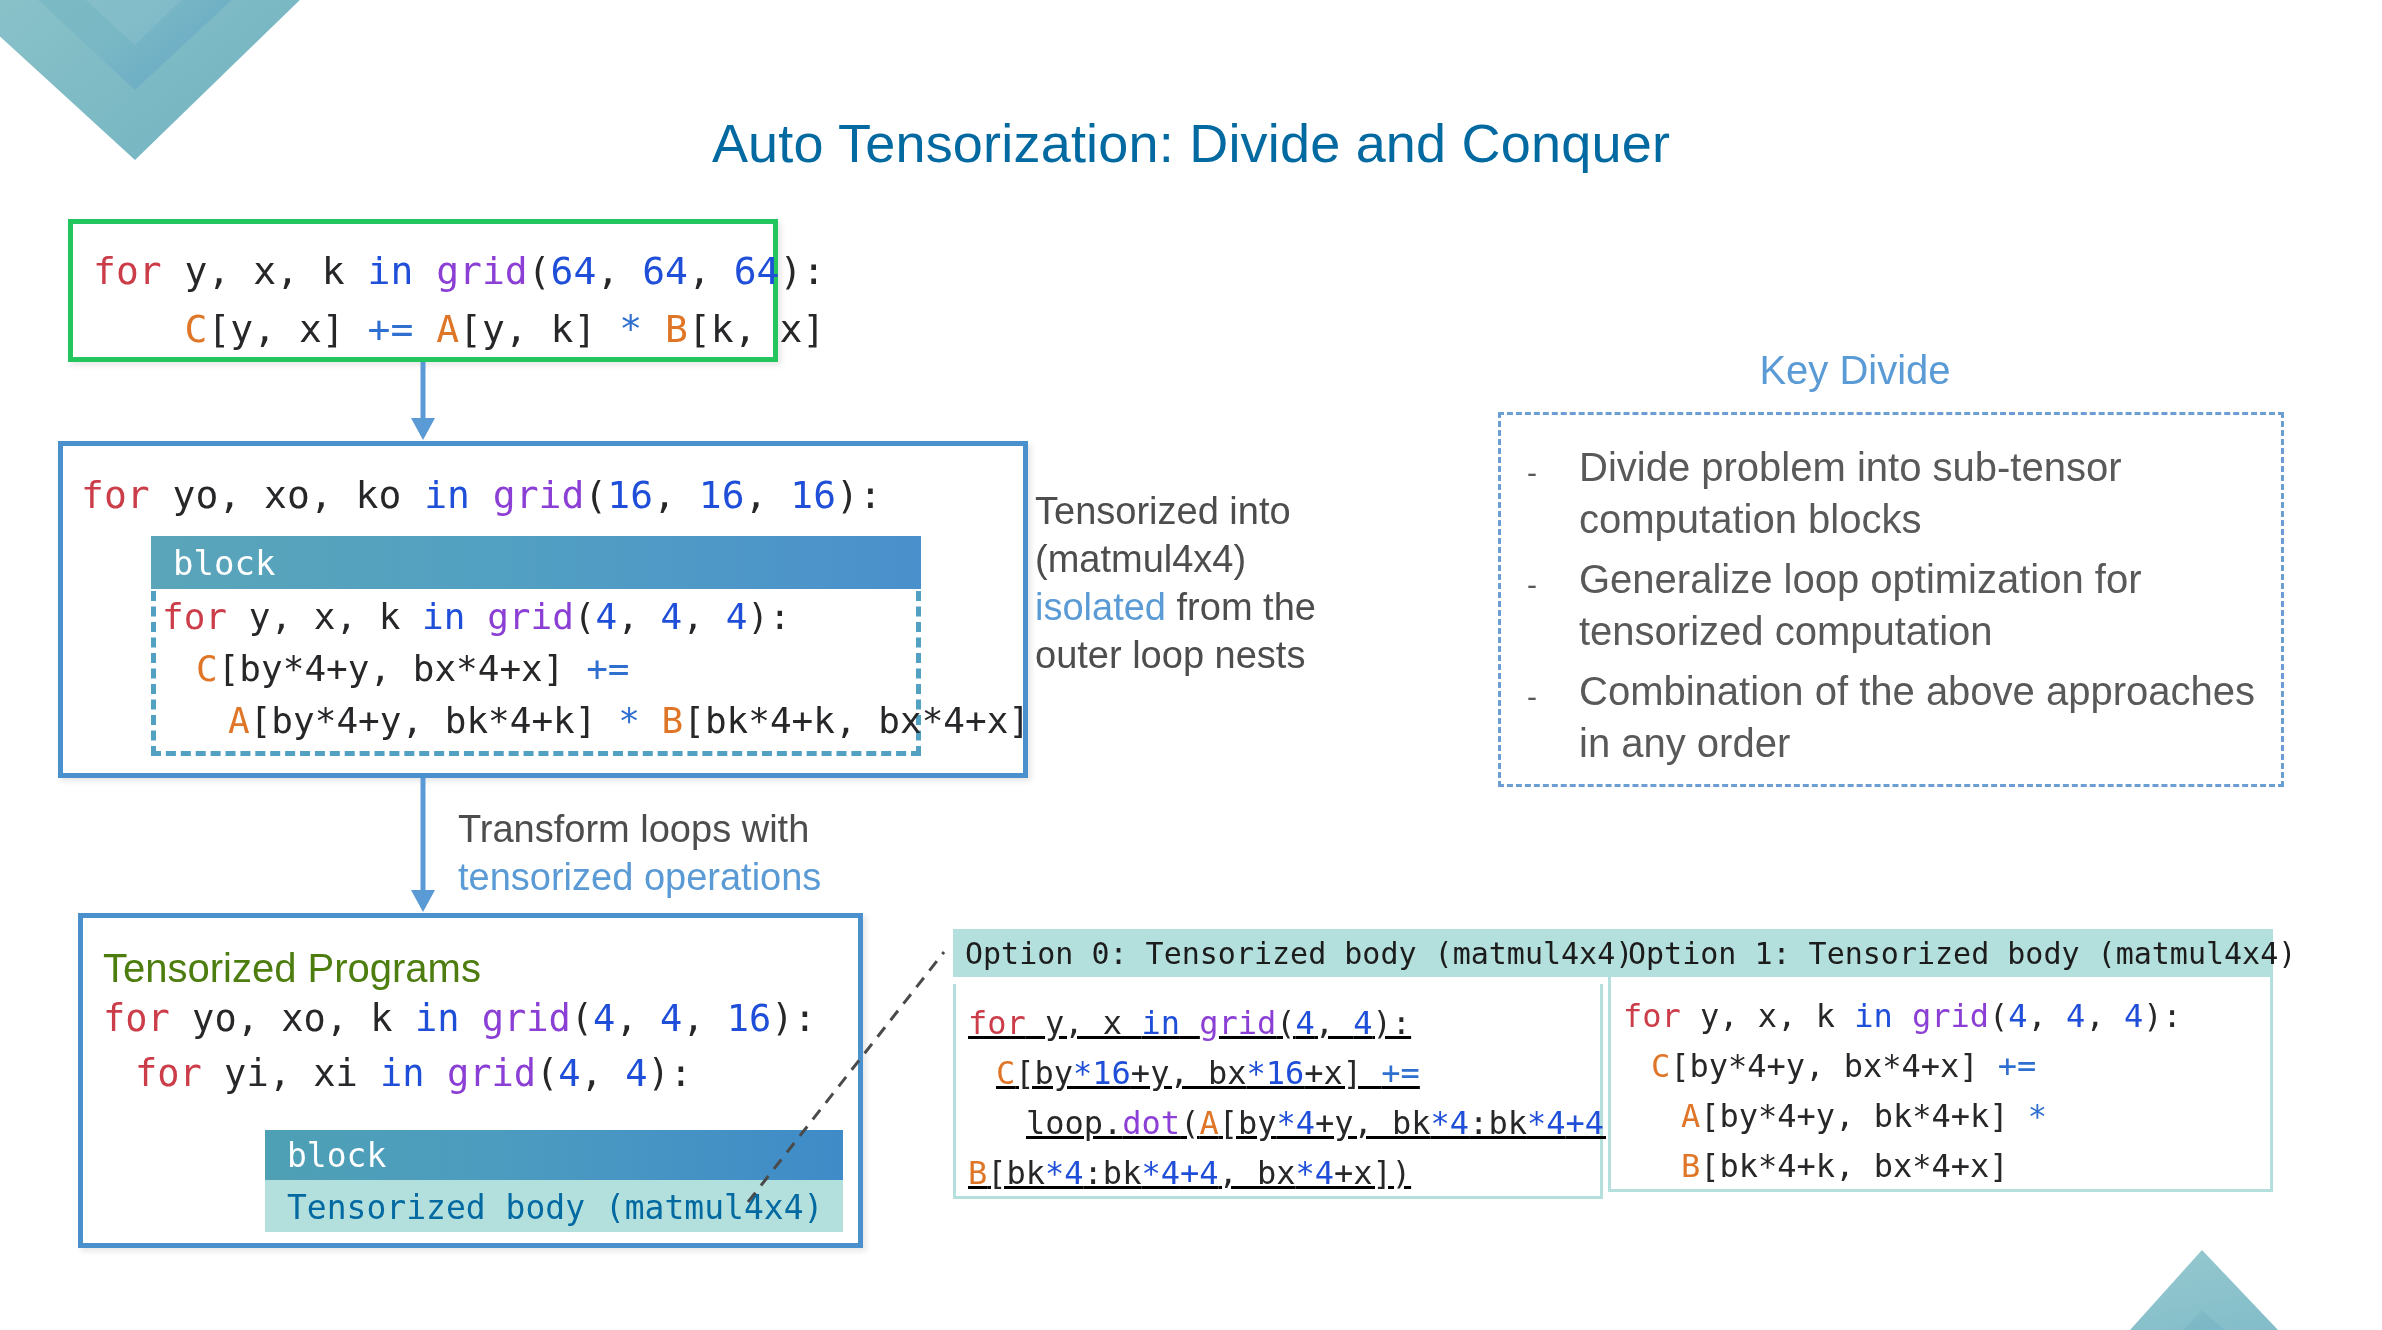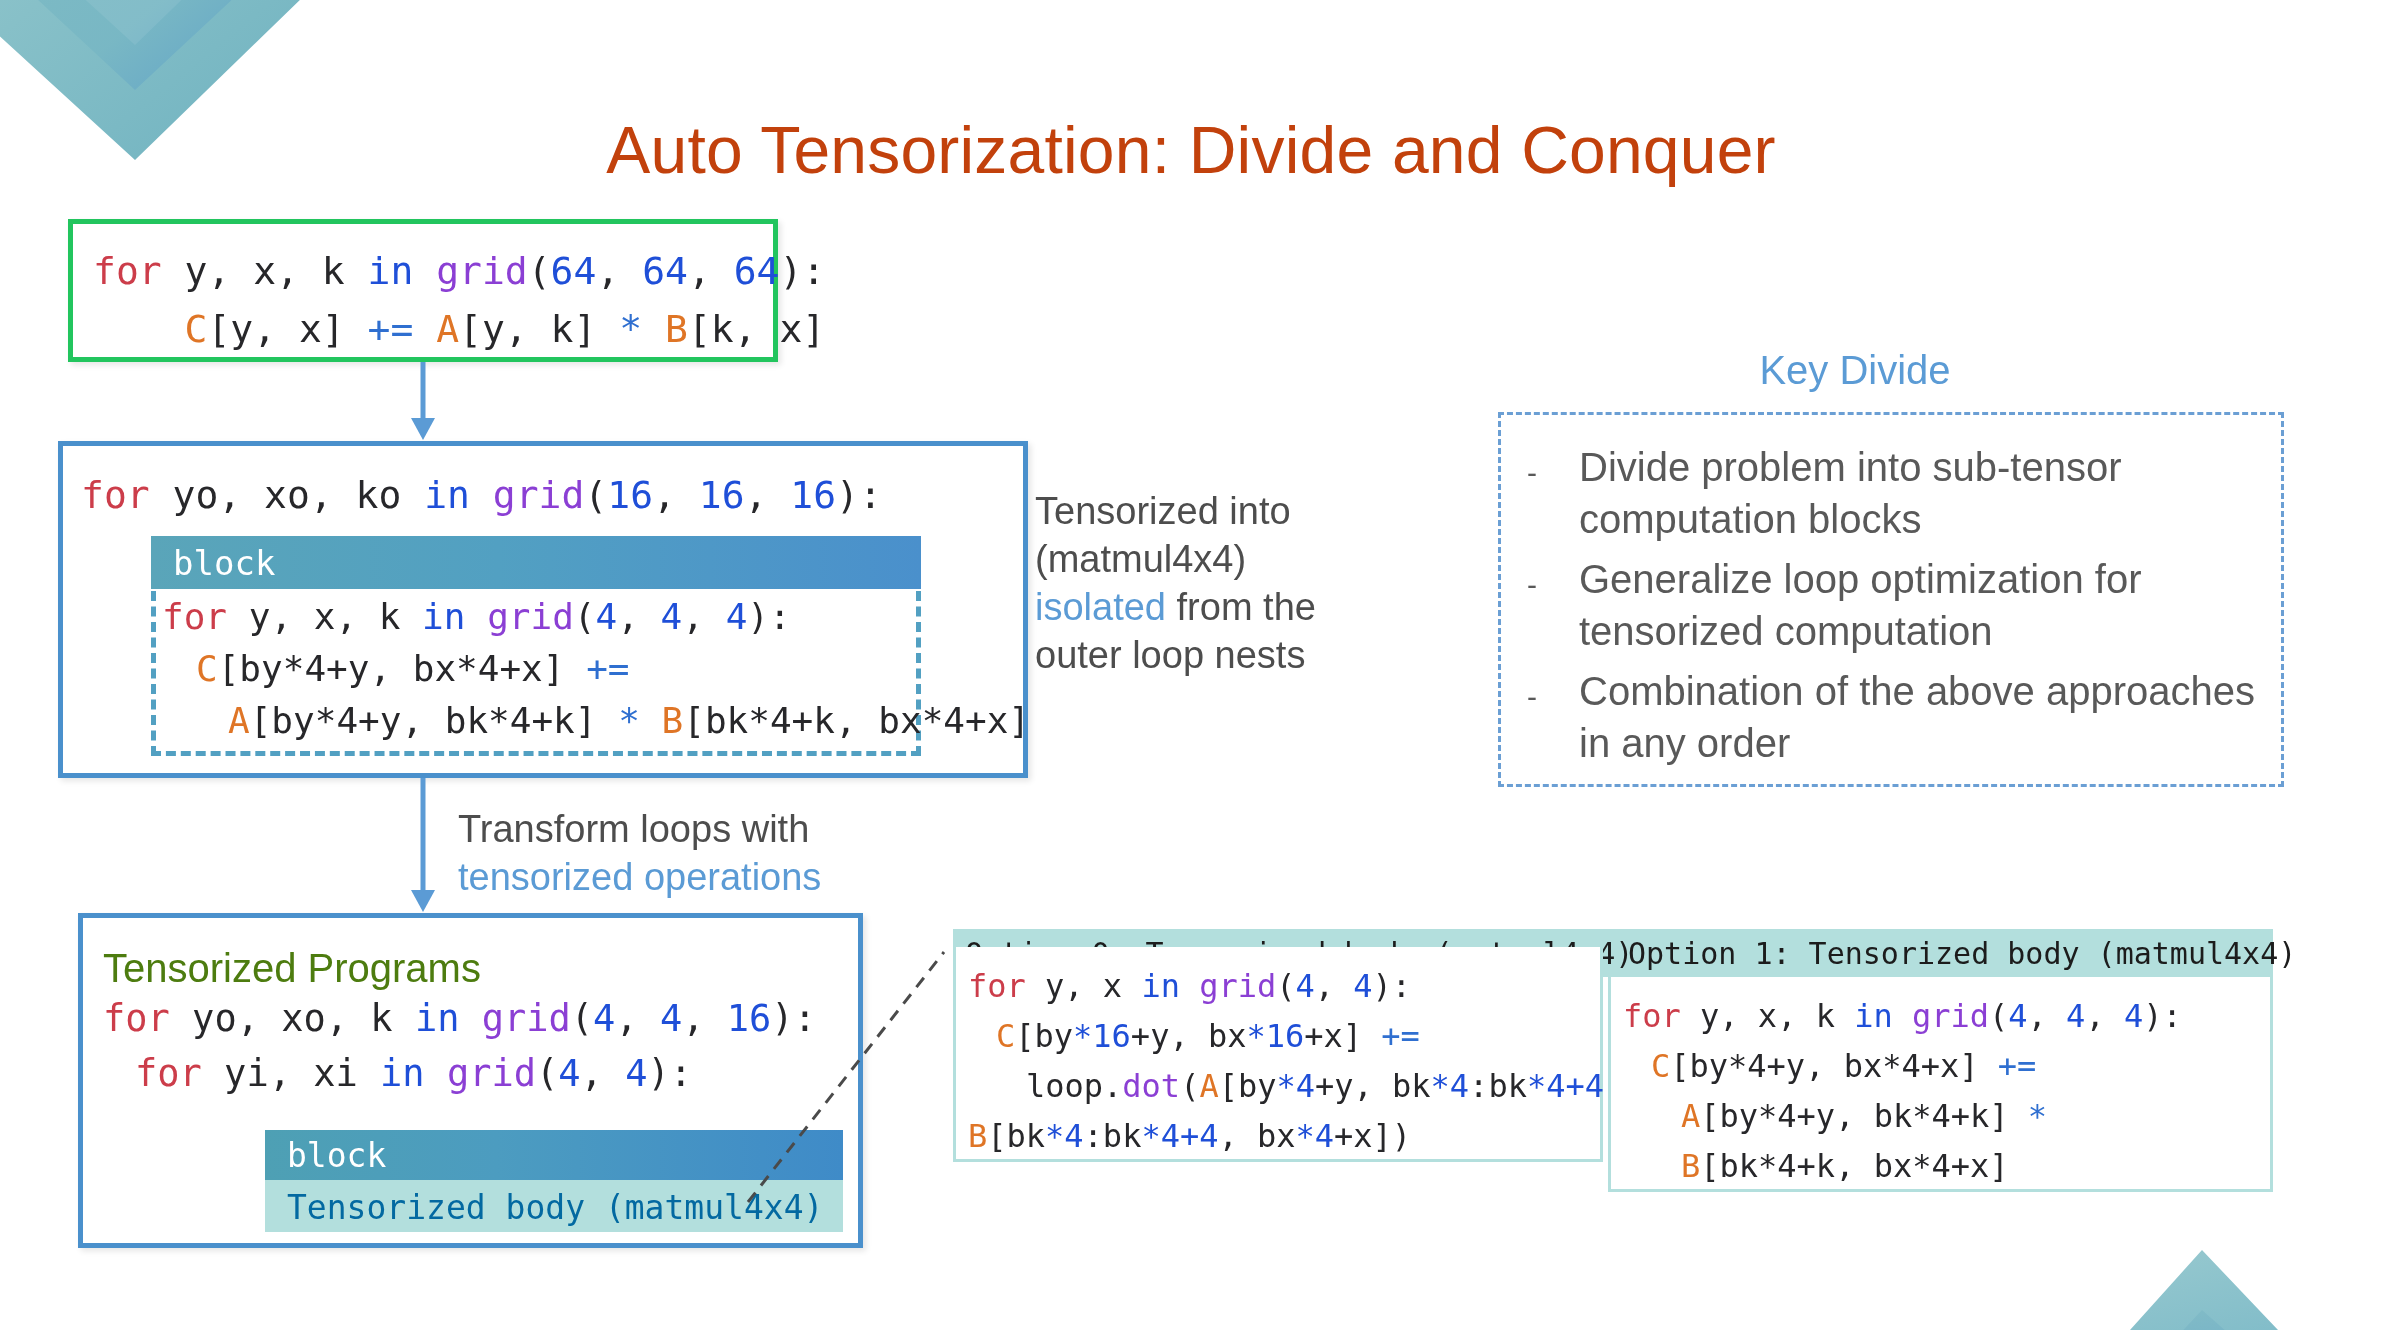--- a/index.html
+++ b/index.html
@@ -21,22 +21,22 @@
   .chev-wrap { position: absolute; pointer-events: none; }
   .chev-tl { left: -60px; top: -150px; width: 420px; height: 340px; }
   .chev-br { right: -40px; bottom: -130px; width: 420px; height: 330px; }
 
   
   #title {
     position: absolute;
     left: 0; top: 112px;
     width: 2382px;
     text-align: center;
-    font-size: 66px;
-    color: #c2410c;
+    font-size: 54px;
+    color: #0369a1;
     letter-spacing: 0.2px;
     white-space: nowrap;
   }
 
   
   .code {
     font-family: "DejaVu Sans Mono", monospace;
     color: #27272a;
     white-space: pre;
   }
@@ -211,25 +211,26 @@
     font-size: 30px;
     color: #1c1c1c;
     padding: 7px 0 0 12px;
     white-space: nowrap;
   }
   #opt-head .h0 { width: 655px; flex: 0 0 655px; }
   #opt-head .h1 { width: 665px; flex: 0 0 665px; padding-left: 20px; }
 
   #opt0 {
     position: absolute;
-    left: 953px; top: 947px;
+    left: 953px; top: 984px;
     width: 650px; height: 215px;
     border: 3px solid #b3dfdd;
     border-top: none;
     background: #ffffff;
+    text-decoration: underline;
   }
   #opt1 {
     position: absolute;
     left: 1608px; top: 977px;
     width: 665px; height: 215px;
     border: 3px solid #b3dfdd;
     border-top: none;
     background: #ffffff;
   }
   .optbody .line { font-size: 32px; line-height: 50px; padding-left: 12px; }

